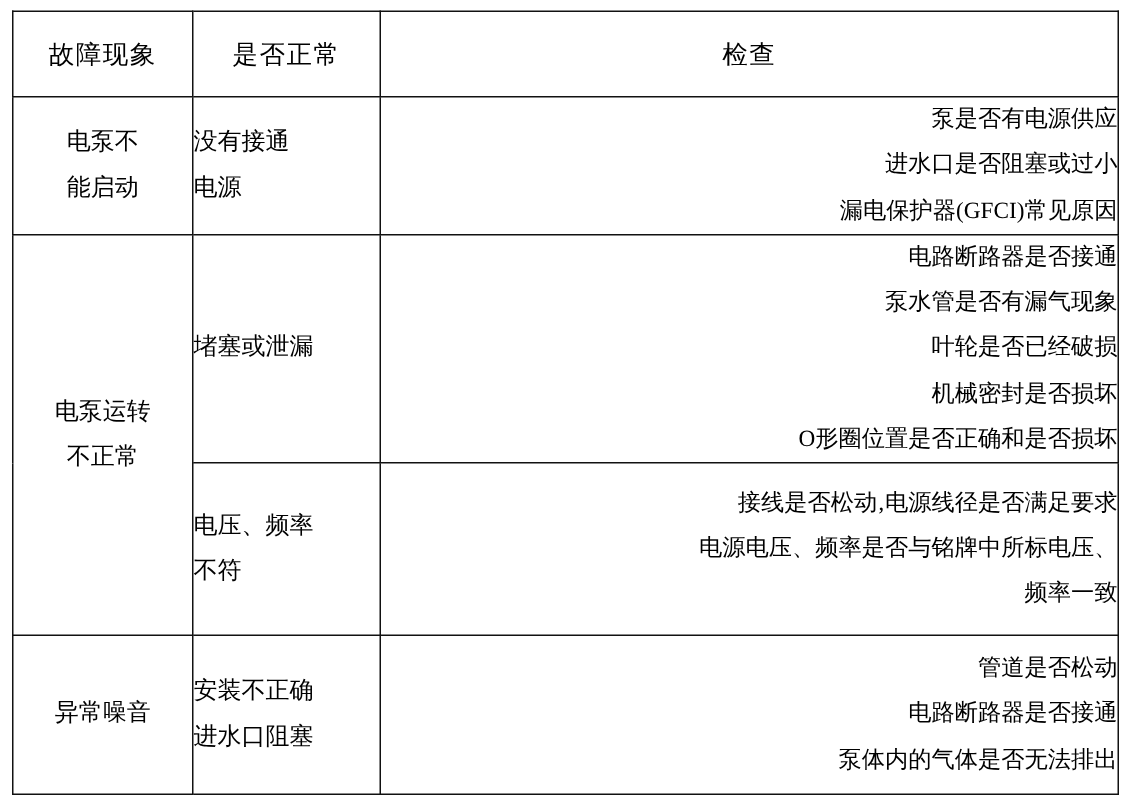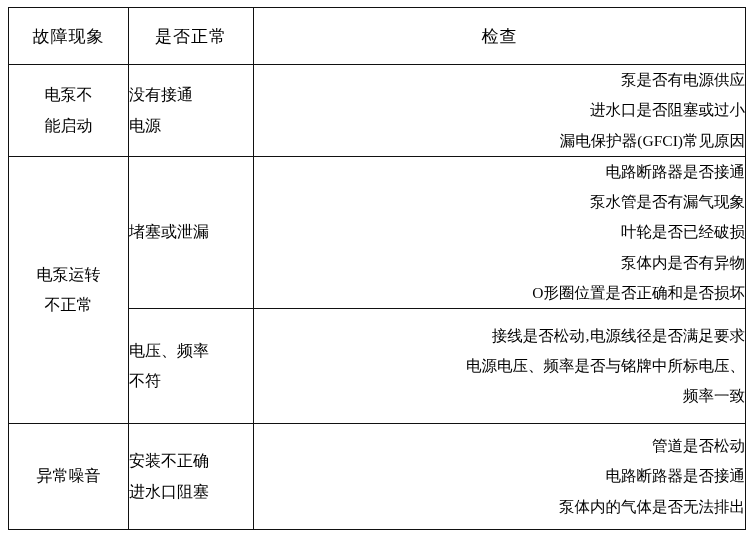--- a/index.html
+++ b/index.html
@@ -122,21 +122,21 @@
         <td class="cause-cell">
           <div class="lines">
             <div>堵塞或泄漏</div>
           </div>
         </td>
         <td class="check-cell">
           <div class="lines">
             <div>电路断路器是否接通</div>
             <div>泵水管是否有漏气现象</div>
             <div>叶轮是否已经破损</div>
-            <div>泵体内是否有异物</div>
+            <div>机械密封是否损坏</div>
             <div>O形圈位置是否正确和是否损坏</div>
           </div>
         </td>
       </tr>
       <tr class="r3">
         <td class="cause-cell">
           <div class="lines">
             <div>电压、频率</div>
             <div>不符</div>
           </div>

